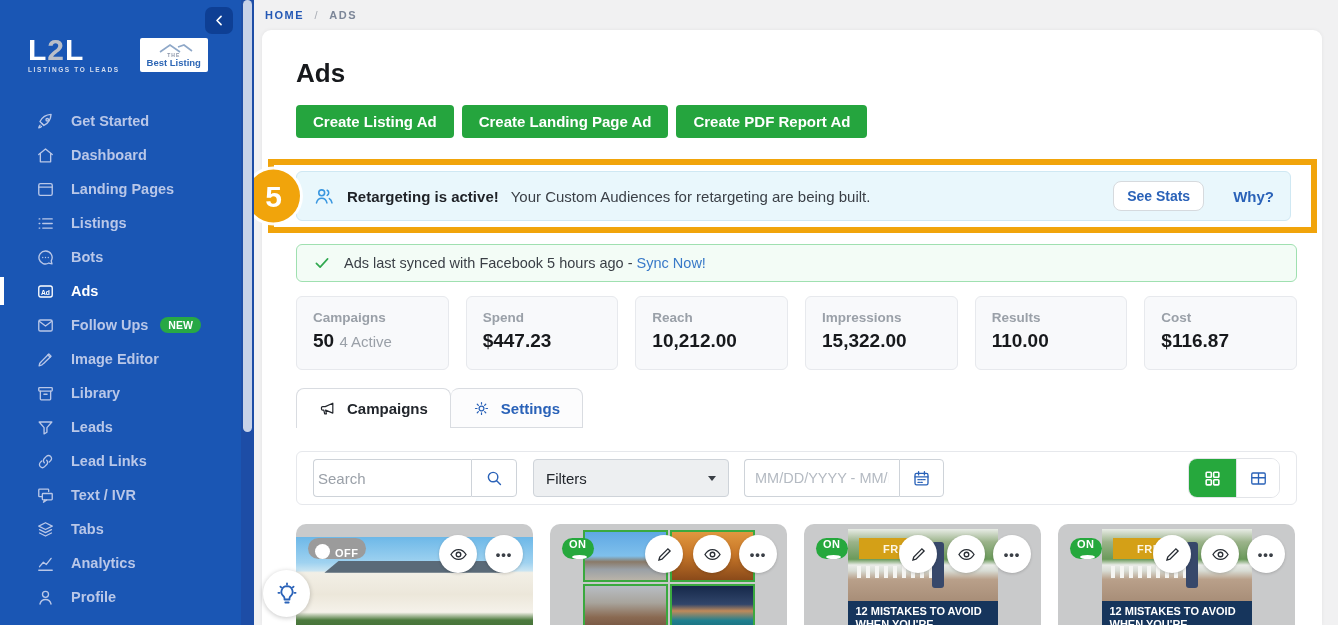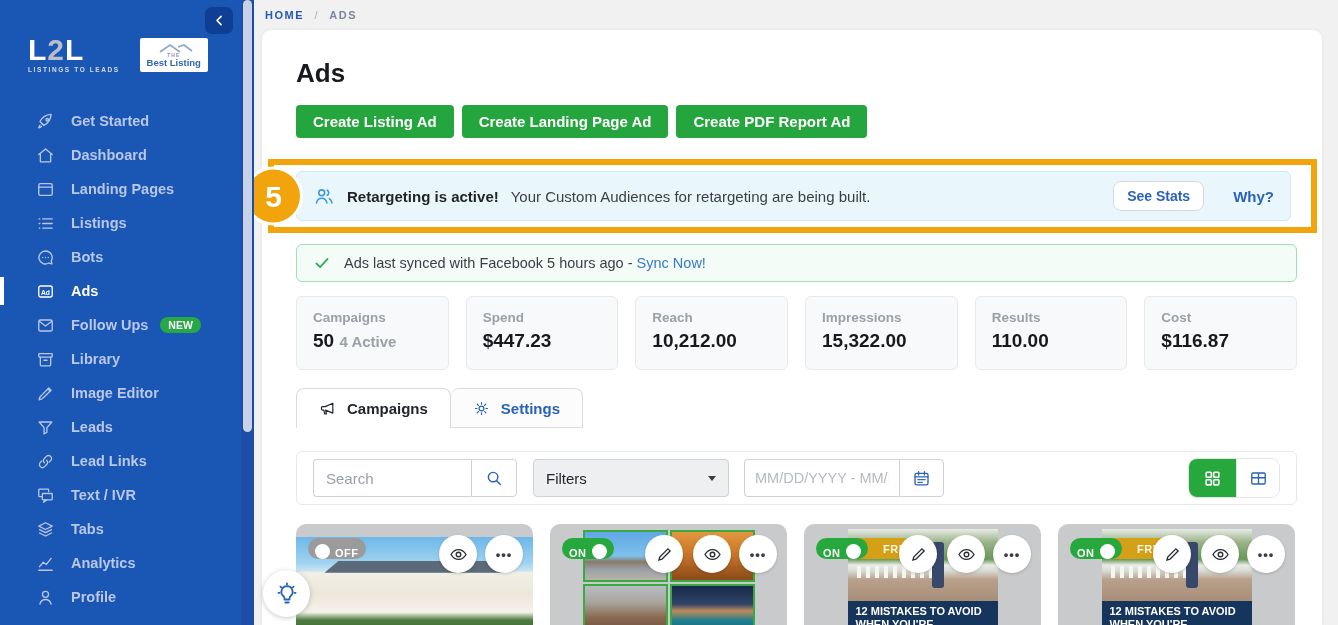--- a/index.html
+++ b/index.html
@@ -63,34 +63,34 @@
   .sync { margin-top:11px; height:38px; background:#f3fcf6; border:1px solid #9fe0b0; border-radius:6px;
     display:flex; align-items:center; padding:0 16px; gap:13px; }
   .sync .chk { width:18px; height:18px; color:#2fa84f; flex:0 0 auto; }
   .sync-text { font-size:14.5px; color:#3a3f46; }
   .sync-link { font-size:14.5px; color:#3879c8; text-decoration:none; cursor:pointer; }
   
   .stats { display:flex; gap:17px; margin-top:14px; }
   .stat { flex:1; height:74px; background:#f8f9fb; border:1px solid #e7e9ed; border-radius:6px; padding:13px 16px; }
   .stat-label { font-size:13.5px; font-weight:bold; color:#9aa0a8; }
   .stat-value { font-size:19px; font-weight:bold; color:#17191c; margin-top:5px; }
-  .stat-extra { font-size:15px; font-weight:bold; color:#9aa0a8; }
+  .stat-extra { font-size:15px; font-weight:normal; color:#9aa0a8; }
   
   .tabs { display:flex; margin-top:18px; height:40px; }
   .tab { display:flex; align-items:center; gap:11px; padding:0 22px; font-size:15px; font-weight:bold;
     border:1px solid #d9dce1; border-radius:8px 8px 0 0; cursor:pointer; }
   .tab svg { width:17px; height:17px; }
   .tab.active { background:#fff; color:#22262c; border-bottom:none; }
   .tab.inactive { background:#fcfcfd; color:#2a62b8; border-left:none; }
   
   .fbar { margin-top:23px; height:54px; border:1px solid #e6e8ec; border-radius:6px; background:#fff;
     display:flex; align-items:center; padding:0 16px; }
   .search-group { display:flex; height:38px; width:204px; }
   .search-input { width:158px; height:38px; border:1px solid #ced3d9; border-right:none; border-radius:4px 0 0 4px;
-    font-family:inherit; font-size:15px; padding:0 12px; color:#b91c1c; outline:none; }
+    font-family:inherit; font-size:15px; padding:0 4px; color:#b91c1c; outline:none; }
   .search-input::placeholder { color:#9aa0a8; }
   .search-btn { width:46px; height:38px; background:#fff; border:1px solid #ced3d9; border-radius:0 4px 4px 0;
     display:flex; align-items:center; justify-content:center; color:#2a62b8; cursor:pointer; }
   .search-btn svg { width:18px; height:18px; }
   .filters-select { margin-left:16px; width:196px; height:38px; background:#edeff1; border:1px solid #ced3d9;
     border-radius:4px; display:flex; align-items:center; padding:0 12px; font-size:15px; color:#22262c; cursor:pointer; }
   .caret { margin-left:auto; width:0; height:0; border-left:4.5px solid transparent; border-right:4.5px solid transparent;
     border-top:5.5px solid #3a3f46; }
   .date-group { display:flex; margin-left:15px; height:38px; }
   .date-input { width:155px; height:38px; border:1px solid #ced3d9; border-right:none; border-radius:4px 0 0 4px;
@@ -104,21 +104,21 @@
   .vt-grid { width:47px; background:#26a83d; border:none; color:#fff; display:flex; align-items:center; justify-content:center; cursor:pointer; }
   .vt-table { width:43px; background:#fff; border:none; border-left:1px solid #e2e4e8; color:#2a62b8;
     display:flex; align-items:center; justify-content:center; cursor:pointer; }
   .view-toggle svg { width:19px; height:19px; }
   
   .cards { display:flex; gap:17px; margin-top:19px; }
   .ad-card { position:relative; width:237px; height:112px; background:#c9cacb; border-radius:10px; overflow:hidden; }
   .toggle { position:absolute; top:14px; left:12px; height:21px; border-radius:11px; display:flex; align-items:flex-end;
     padding:0 7px; gap:5px; z-index:4; cursor:pointer; }
   .toggle.off { background:#9b9b9b; }
-  .toggle.on { background:#26a83d; }
+  .toggle.on { background:#26a83d;flex-direction:column; }
   .toggle .knob { width:15px; height:15px; background:#fff; border-radius:50%; }
   .toggle .t-lab { color:#fff; font-size:11px; font-weight:bold; letter-spacing:.5px; }
   .free-badge { position:absolute; top:14px; left:55px; height:21px; background:#d4a017; color:#fdf6e3;
     font-size:11px; font-weight:bold; border-radius:0 4px 4px 0; display:flex; align-items:center;
     padding:0 8px 0 24px; z-index:3; letter-spacing:.5px; }
   .circle-btn { position:absolute; top:11px; width:38px; height:38px; border-radius:50%; background:#fff; border:none;
     box-shadow:0 1px 3px rgba(0,0,0,.18); display:flex; align-items:center; justify-content:center;
     color:#2a2f36; cursor:pointer; z-index:4; }
   .circle-btn svg { width:19px; height:19px; }
   .circle-btn.dots { font-size:13px; font-weight:bold; letter-spacing:1px; color:#3a3f46; }
@@ -345,32 +345,32 @@
             <svg viewBox="0 0 24 24" fill="none" stroke="currentColor" stroke-width="1.7" stroke-linecap="round" stroke-linejoin="round">
               <use href="#i-mail"></use>
             </svg>
           </span>
         <span class="sb-lab">Follow Ups</span>
         <span class="new-badge">NEW</span>
       </div>
       <div class="sb-item">
         <span class="sb-ico">
             <svg viewBox="0 0 24 24" fill="none" stroke="currentColor" stroke-width="1.7" stroke-linecap="round" stroke-linejoin="round">
+              <use href="#i-brush"></use>
+            </svg>
+          </span>
+        <span class="sb-lab">Image Editor</span>
+      </div>
+      <div class="sb-item">
+        <span class="sb-ico">
+            <svg viewBox="0 0 24 24" fill="none" stroke="currentColor" stroke-width="1.7" stroke-linecap="round" stroke-linejoin="round">
               <use href="#i-archive"></use>
             </svg>
           </span>
         <span class="sb-lab">Library</span>
-      </div>
-      <div class="sb-item">
-        <span class="sb-ico">
-            <svg viewBox="0 0 24 24" fill="none" stroke="currentColor" stroke-width="1.7" stroke-linecap="round" stroke-linejoin="round">
-              <use href="#i-brush"></use>
-            </svg>
-          </span>
-        <span class="sb-lab">Image Editor</span>
       </div>
       <div class="sb-item">
         <span class="sb-ico">
             <svg viewBox="0 0 24 24" fill="none" stroke="currentColor" stroke-width="1.7" stroke-linecap="round" stroke-linejoin="round">
               <use href="#i-funnel"></use>
             </svg>
           </span>
         <span class="sb-lab">Leads</span>
       </div>
       <div class="sb-item">

